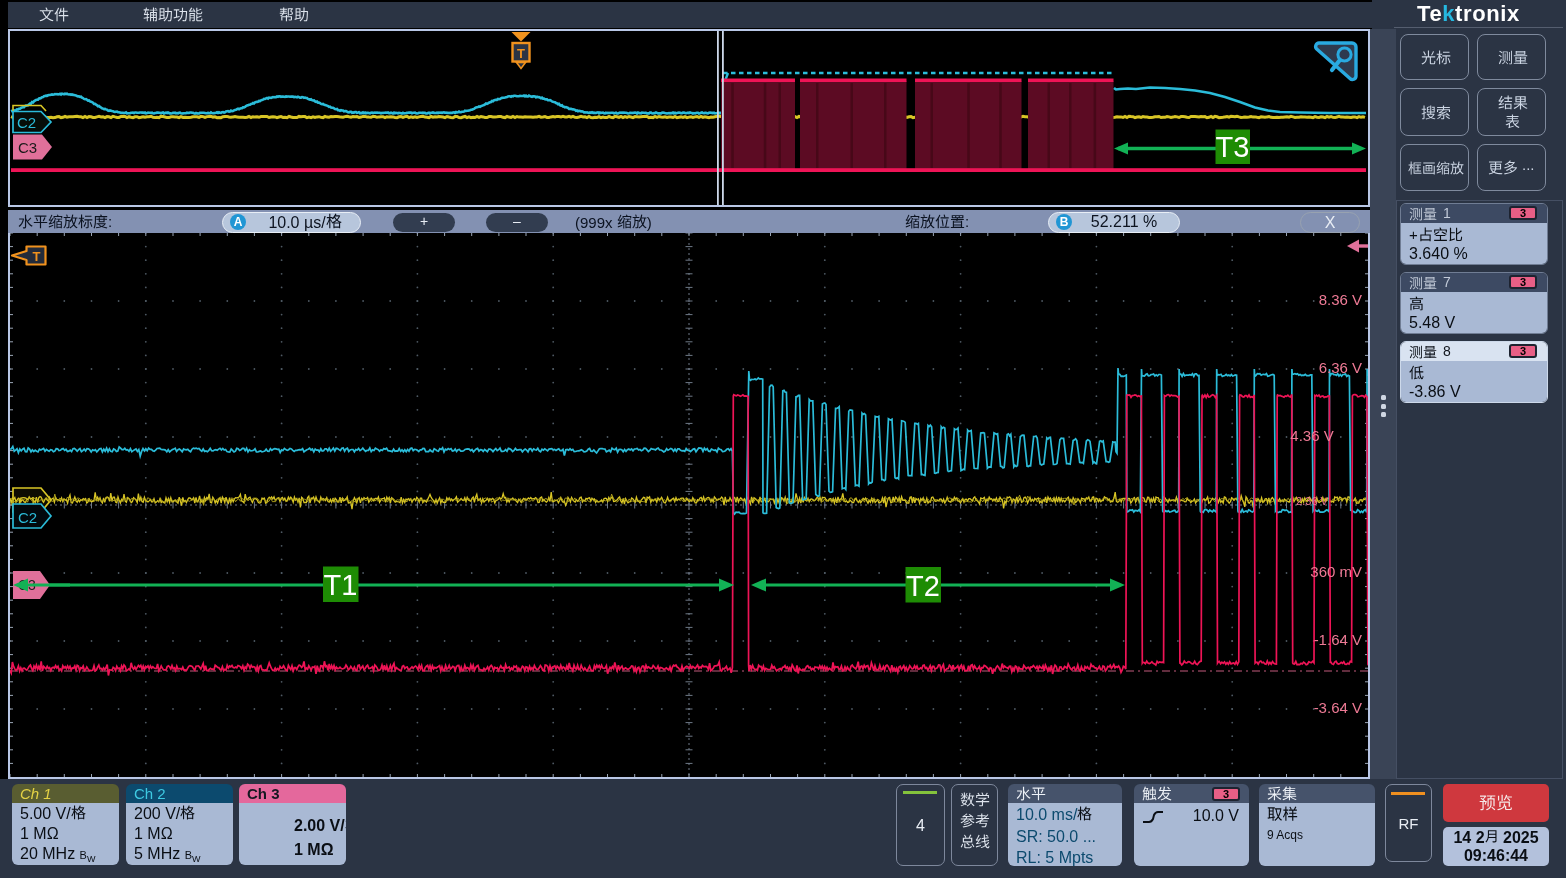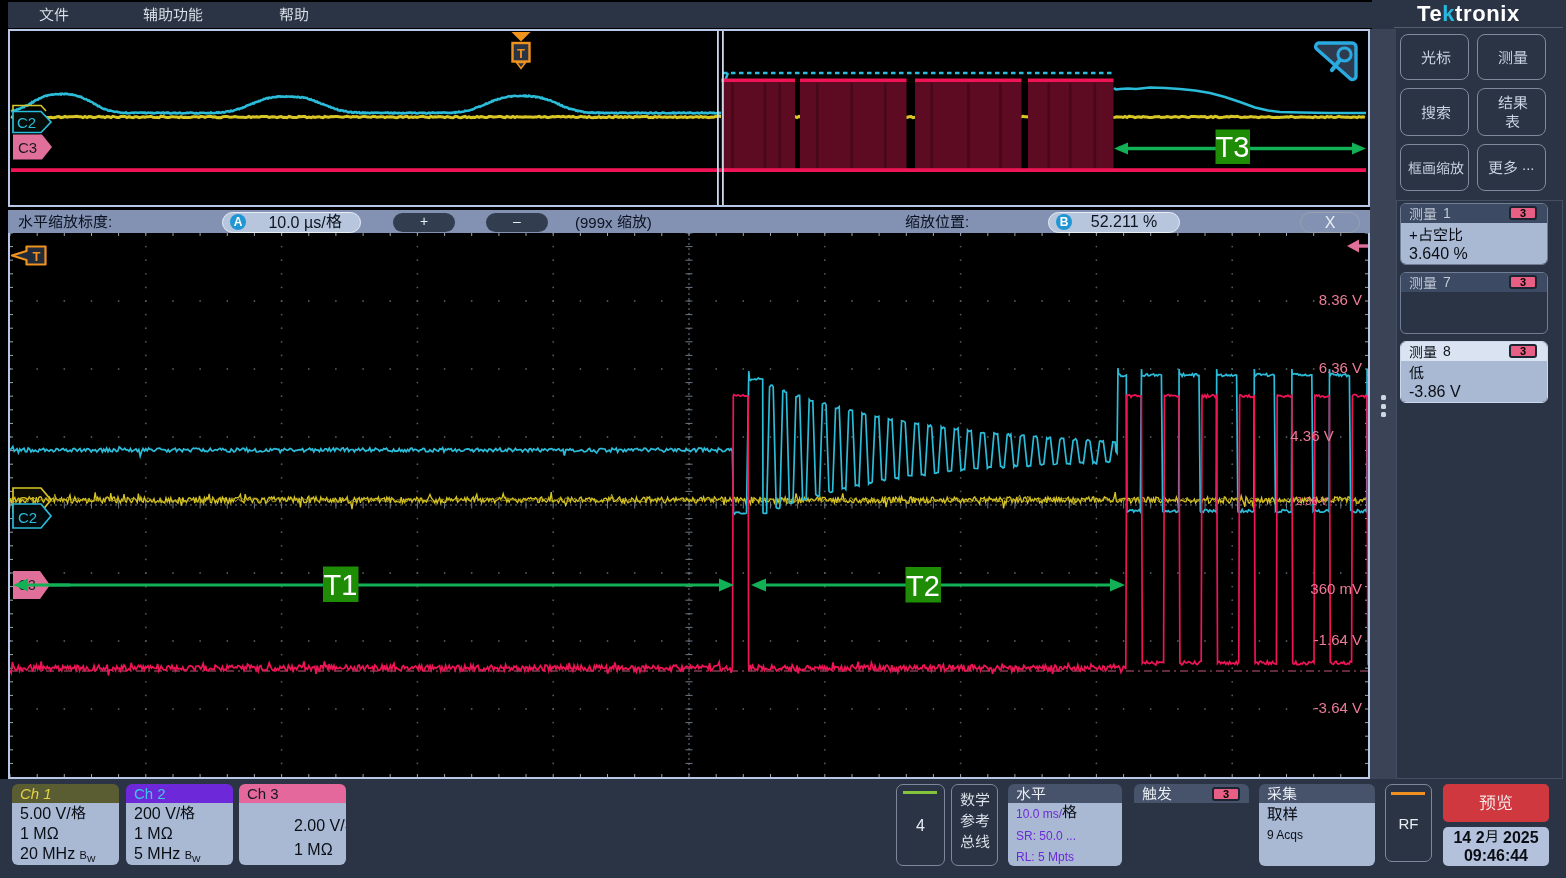--- a/index.html
+++ b/index.html
@@ -1044,44 +1044,44 @@
         <path d="M16.5 13.5 H35.5 V31.5 H16.5 V27 L2 22.5 L16.5 18 Z" fill="#232b3a" stroke="#f0921e" stroke-width="2.2" stroke-linejoin="round"></path>
         <text x="26.5" y="27.5" fill="#f0921e" font-size="13" font-weight="bold" text-anchor="middle" font-family="Liberation Sans">T</text>
         <polygon points="1337,13 1349,6.5 1349,19.5" fill="#e0709a"></polygon>
         <rect x="1349" y="11.3" width="9" height="3.4" fill="#e0709a"></rect>
       </svg>
     </div>
 <div style="position:absolute;left:1262px;top:291px;width:100px;text-align:right;color:#ee7a95;font-size:15px;">8.36&nbsp;V</div>
 <div style="position:absolute;left:1262px;top:359px;width:100px;text-align:right;color:#ee7a95;font-size:15px;">6.36&nbsp;V</div>
 <div style="position:absolute;left:1262px;top:427px;width:100px;text-align:center;color:#ee7a95;font-size:15px;">4.36&nbsp;V</div>
 <div style="position:absolute;left:1262px;top:495px;width:100px;text-align:center;color:#ee7a95;font-size:11px;">2.36&nbsp;V</div>
-<div style="position:absolute;left:1262px;top:563px;width:100px;text-align:right;color:#ee7a95;font-size:15px;margin-top:17px;">360&nbsp;mV</div>
+<div style="position:absolute;left:1262px;top:563px;width:100px;text-align:right;color:#ee7a95;font-size:15px;">360&nbsp;mV</div>
 <div style="position:absolute;left:1262px;top:631px;width:100px;text-align:right;color:#ee7a95;font-size:15px;">-1.64&nbsp;V</div>
 <div style="position:absolute;left:1262px;top:699px;width:100px;text-align:right;color:#ee7a95;font-size:15px;">-3.64&nbsp;V</div>
 <div style="position:absolute;left:12px;top:784px;width:107px;height:81px;border-radius:6px;overflow:hidden;">
       <div style="position:absolute;left:0;top:0;width:100%;height:19px;background:#595d31;">
         <div style="position:absolute;left:8px;top:1px;color:#e5d245;font-size:15px;font-style:italic;">Ch 1</div>
       </div>
       <div style="position:absolute;left:0;top:19px;width:100%;height:62px;background:#a9b9d4;">
         <div style="position:absolute;left:8px;top:1px;color:#0a0e14;font-size:16px;line-height:20px;white-space:nowrap;">5.00 V/<span style="display:inline-block;vertical-align:-3px;"><svg width="15.0" height="17.2" viewBox="0 0 15.0 17.2" fill="#0a0e14">
               <path transform="translate(0.00,13.20) scale(0.015000,-0.015000)" d="M575 667H794C764 604 723 546 675 496C627 545 590 597 563 648ZM202 840V626H52V555H193C162 417 95 260 28 175C41 158 60 129 67 109C117 175 165 284 202 397V-79H273V425C304 381 339 327 355 299L400 356C382 382 300 481 273 511V555H387L363 535C380 523 409 497 422 484C456 514 490 550 521 590C548 543 583 495 626 450C541 377 441 323 341 291C356 276 375 248 384 230C410 240 436 250 462 262V-81H532V-37H811V-77H884V270L930 252C941 271 962 300 977 315C878 345 794 392 726 449C796 522 853 610 889 713L842 735L828 732H612C628 761 642 791 654 822L582 841C543 739 478 641 403 570V626H273V840ZM532 29V222H811V29ZM511 287C570 318 625 356 676 401C725 358 782 319 847 287Z"></path>
             </svg></span><br>1 MΩ<br>20 MHz <span style="font-size:11px;">B</span><span style="font-size:9px;vertical-align:-3px;">W</span></div>
       </div>
     </div>
 <div style="position:absolute;left:126px;top:784px;width:107px;height:81px;border-radius:6px;overflow:hidden;">
-      <div style="position:absolute;left:0;top:0;width:100%;height:19px;background:#6d28d9;padding-left:8px;">
+      <div style="position:absolute;left:0;top:0;width:100%;height:19px;background:#0c4a6e;padding-left:8px;">
         <div style="position:absolute;left:8px;top:1px;color:#3ec9e2;font-size:15px;">Ch 2</div>
       </div>
       <div style="position:absolute;left:0;top:19px;width:100%;height:62px;background:#a9b9d4;">
         <div style="position:absolute;left:8px;top:1px;color:#0a0e14;font-size:16px;line-height:20px;white-space:nowrap;">200 V/<span style="display:inline-block;vertical-align:-3px;"><svg width="15.0" height="17.2" viewBox="0 0 15.0 17.2" fill="#0a0e14">
               <path transform="translate(0.00,13.20) scale(0.015000,-0.015000)" d="M575 667H794C764 604 723 546 675 496C627 545 590 597 563 648ZM202 840V626H52V555H193C162 417 95 260 28 175C41 158 60 129 67 109C117 175 165 284 202 397V-79H273V425C304 381 339 327 355 299L400 356C382 382 300 481 273 511V555H387L363 535C380 523 409 497 422 484C456 514 490 550 521 590C548 543 583 495 626 450C541 377 441 323 341 291C356 276 375 248 384 230C410 240 436 250 462 262V-81H532V-37H811V-77H884V270L930 252C941 271 962 300 977 315C878 345 794 392 726 449C796 522 853 610 889 713L842 735L828 732H612C628 761 642 791 654 822L582 841C543 739 478 641 403 570V626H273V840ZM532 29V222H811V29ZM511 287C570 318 625 356 676 401C725 358 782 319 847 287Z"></path>
             </svg></span><br>1 MΩ<br>5 MHz <span style="font-size:11px;">B</span><span style="font-size:9px;vertical-align:-3px;">W</span></div>
       </div>
     </div>
-<div style="position:absolute;left:239px;top:784px;width:107px;height:81px;border-radius:6px;overflow:hidden;">
+<div style="position:absolute;left:239px;top:784px;width:107px;height:81px;border-radius:6px;overflow:hidden;font-weight:bold;">
       <div style="position:absolute;left:0;top:0;width:100%;height:19px;background:#e4689c;">
         <div style="position:absolute;left:8px;top:1px;color:#141821;font-size:15px;">Ch 3</div>
       </div>
       <div style="position:absolute;left:0;top:19px;width:100%;height:62px;background:#a9b9d4;">
         <div style="position:absolute;left:8px;top:11px;color:#0a0e14;font-size:16px;line-height:24px;white-space:nowrap;margin-left:47px;">2.00 V/<span style="display:inline-block;vertical-align:-3px;"><svg width="15.0" height="17.2" viewBox="0 0 15.0 17.2" fill="#0a0e14">
               <path transform="translate(0.00,13.20) scale(0.015000,-0.015000)" d="M575 667H794C764 604 723 546 675 496C627 545 590 597 563 648ZM202 840V626H52V555H193C162 417 95 260 28 175C41 158 60 129 67 109C117 175 165 284 202 397V-79H273V425C304 381 339 327 355 299L400 356C382 382 300 481 273 511V555H387L363 535C380 523 409 497 422 484C456 514 490 550 521 590C548 543 583 495 626 450C541 377 441 323 341 291C356 276 375 248 384 230C410 240 436 250 462 262V-81H532V-37H811V-77H884V270L930 252C941 271 962 300 977 315C878 345 794 392 726 449C796 522 853 610 889 713L842 735L828 732H612C628 761 642 791 654 822L582 841C543 739 478 641 403 570V626H273V840ZM532 29V222H811V29ZM511 287C570 318 625 356 676 401C725 358 782 319 847 287Z"></path>
             </svg></span><br>1 MΩ<br>20 MHz <span style="font-size:11px;">B</span><span style="font-size:9px;vertical-align:-3px;">W</span></div>
       </div>
     </div>
 <div style="position:absolute;left:896px;top:784px;width:49px;height:82px;border:1px solid #7e889c;border-radius:7px;"></div>
@@ -1109,34 +1109,40 @@
 <div style="position:absolute;left:1008px;top:784px;width:114px;height:82px;border-radius:6px;overflow:hidden;">
       <div style="position:absolute;left:0;top:0;width:100%;height:19px;background:#46536b;">
         <div style="position:absolute;left:8px;top:2px;">
           <svg width="30.0" height="17.2" viewBox="0 0 30.0 17.2" fill="#eef2f7">
             <path transform="translate(0.00,13.20) scale(0.015000,-0.015000)" d="M71 584V508H317C269 310 166 159 39 76C57 65 87 36 100 18C241 118 358 306 407 568L358 587L344 584ZM817 652C768 584 689 495 623 433C592 485 564 540 542 596V838H462V22C462 5 456 1 440 0C424 -1 372 -1 314 1C326 -22 339 -59 343 -81C420 -81 469 -79 500 -65C530 -52 542 -28 542 23V445C633 264 763 106 919 24C932 46 957 77 975 93C854 149 745 253 660 377C730 436 819 527 885 604Z"></path>
             <path transform="translate(15.00,13.20) scale(0.015000,-0.015000)" d="M174 630C213 556 252 459 266 399L337 424C323 482 282 578 242 650ZM755 655C730 582 684 480 646 417L711 396C750 456 797 552 834 633ZM52 348V273H459V-79H537V273H949V348H537V698H893V773H105V698H459V348Z"></path>
           </svg>
         </div>
       </div>
       <div style="position:absolute;left:0;top:19px;width:100%;height:63px;background:#a9b9d4;">
-        <div style="position:absolute;left:8px;top:1px;color:#6d28d9;font-size:12px;line-height:21.5px;white-space:nowrap;">10.0 ms/<span style="display:inline-block;vertical-align:-3px;"><svg width="15.0" height="17.2" viewBox="0 0 15.0 17.2" fill="#0a0e14">
+        <div style="position:absolute;left:8px;top:1px;color:#0c4a6e;font-size:16px;line-height:21.5px;white-space:nowrap;">10.0 ms/<span style="display:inline-block;vertical-align:-3px;"><svg width="15.0" height="17.2" viewBox="0 0 15.0 17.2" fill="#0a0e14">
               <path transform="translate(0.00,13.20) scale(0.015000,-0.015000)" d="M575 667H794C764 604 723 546 675 496C627 545 590 597 563 648ZM202 840V626H52V555H193C162 417 95 260 28 175C41 158 60 129 67 109C117 175 165 284 202 397V-79H273V425C304 381 339 327 355 299L400 356C382 382 300 481 273 511V555H387L363 535C380 523 409 497 422 484C456 514 490 550 521 590C548 543 583 495 626 450C541 377 441 323 341 291C356 276 375 248 384 230C410 240 436 250 462 262V-81H532V-37H811V-77H884V270L930 252C941 271 962 300 977 315C878 345 794 392 726 449C796 522 853 610 889 713L842 735L828 732H612C628 761 642 791 654 822L582 841C543 739 478 641 403 570V626H273V840ZM532 29V222H811V29ZM511 287C570 318 625 356 676 401C725 358 782 319 847 287Z"></path>
             </svg></span><br>SR: 50.0 ...<br>RL: 5 Mpts</div>
       </div>
     </div>
 <div style="position:absolute;left:1134px;top:784px;width:115px;height:82px;border-radius:6px;overflow:hidden;">
       <div style="position:absolute;left:0;top:0;width:100%;height:19px;background:#46536b;">
         <div style="position:absolute;left:8px;top:2px;">
           <svg width="30.0" height="17.2" viewBox="0 0 30.0 17.2" fill="#eef2f7">
             <path transform="translate(0.00,13.20) scale(0.015000,-0.015000)" d="M255 528V409H169V528ZM312 528H400V409H312ZM164 586C182 618 198 653 213 690H336C323 654 306 616 289 586ZM190 841C159 718 104 598 32 522C48 511 78 488 90 476L106 496V320C106 208 100 59 37 -48C53 -54 81 -71 93 -81C135 -11 154 82 163 171H255V-50H312V171H400V6C400 -4 398 -6 389 -6C381 -7 358 -7 330 -6C339 -23 349 -50 351 -68C392 -68 419 -66 437 -55C456 -44 461 -25 461 5V586H358C382 629 406 680 423 726L378 754L367 751H236C244 776 252 801 259 826ZM255 352V230H167C168 262 169 292 169 320V352ZM312 352H400V230H312ZM670 837V648H509V272H672V58L476 35L489 -37C592 -24 736 -4 877 16C888 -18 897 -50 902 -75L967 -52C952 18 905 130 857 216L797 196C816 161 835 121 852 81L747 67V272H915V648H748V837ZM571 585H677V337H571ZM742 585H850V337H742Z"></path>
             <path transform="translate(15.00,13.20) scale(0.015000,-0.015000)" d="M673 790C716 744 773 680 801 642L860 683C832 719 774 781 731 826ZM144 523C154 534 188 540 251 540H391C325 332 214 168 30 57C49 44 76 15 86 -1C216 79 311 181 381 305C421 230 471 165 531 110C445 49 344 7 240 -18C254 -34 272 -62 280 -82C392 -51 498 -5 589 61C680 -6 789 -54 917 -83C928 -62 948 -32 964 -16C842 7 736 50 648 108C735 185 803 285 844 413L793 437L779 433H441C454 467 467 503 477 540H930L931 612H497C513 681 526 753 537 830L453 844C443 762 429 685 411 612H229C257 665 285 732 303 797L223 812C206 735 167 654 156 634C144 612 133 597 119 594C128 576 140 539 144 523ZM588 154C520 212 466 281 427 361H742C706 279 652 211 588 154Z"></path>
           </svg>
         </div>
         <div style="position:absolute;left:78px;top:3px;width:28px;height:14px;background:#e85f86;border:2px solid #1d2330;border-radius:3px;color:#000;font-size:11px;font-weight:bold;text-align:center;line-height:10px;">3</div>
+      </div>
+      <div style="position:absolute;left:0;top:19px;width:100%;height:63px;background:#a9b9d4;">
+        <svg width="22" height="16" viewBox="0 0 22 16" style="position:absolute;left:8px;top:6px;">
+          <path d="M1 13 H7 C9 13 10 12 11 10 L12 6 C13 4 14 3 16 3 H21" fill="none" stroke="#0a0e14" stroke-width="2"></path>
+        </svg>
+        <div style="position:absolute;right:10px;top:4px;color:#0a0e14;font-size:16px;">10.0 V</div>
       </div>
     </div>
 <div style="position:absolute;left:1259px;top:784px;width:116px;height:82px;border-radius:6px;overflow:hidden;">
       <div style="position:absolute;left:0;top:0;width:100%;height:19px;background:#46536b;">
         <div style="position:absolute;left:8px;top:2px;">
           <svg width="30.0" height="17.2" viewBox="0 0 30.0 17.2" fill="#eef2f7">
             <path transform="translate(0.00,13.20) scale(0.015000,-0.015000)" d="M801 691C766 614 703 508 654 442L715 414C766 477 828 576 876 660ZM143 622C185 565 226 488 239 436L307 465C293 517 251 592 207 649ZM412 661C443 602 468 524 475 475L548 499C541 548 512 624 482 682ZM828 829C655 795 349 771 91 761C98 743 108 712 110 692C371 700 682 724 888 761ZM60 374V300H402C310 186 166 78 34 24C53 7 77 -22 90 -42C220 21 361 133 458 258V-78H537V262C636 137 779 21 910 -40C924 -20 948 10 966 26C834 80 688 187 594 300H941V374H537V465H458V374Z"></path>
             <path transform="translate(15.00,13.20) scale(0.015000,-0.015000)" d="M460 292V225H54V162H393C297 90 153 26 29 -6C46 -22 67 -50 79 -69C207 -29 357 47 460 135V-79H535V138C637 52 789 -23 920 -61C931 -42 952 -15 968 1C843 31 701 92 605 162H947V225H535V292ZM490 552V486H247V552ZM467 824C483 797 500 763 512 734H286C307 765 326 797 343 827L265 842C221 754 140 642 30 558C47 548 72 526 85 510C116 536 145 563 172 591V271H247V303H919V363H562V432H849V486H562V552H846V606H562V672H887V734H591C578 766 556 810 534 843ZM490 606H247V672H490ZM490 432V363H247V432Z"></path>
           </svg>
         </div>
@@ -1250,20 +1256,28 @@
       <div style="position:absolute;left:0;top:0;width:100%;height:18.5px;background:#3d4a63;">
         <div style="position:absolute;left:8px;top:2.5px;">
           <svg width="28.0" height="16.1" viewBox="0 0 28.0 16.1" fill="#c3cbd9">
             <path transform="translate(0.00,12.32) scale(0.014000,-0.014000)" d="M486 92C537 42 596 -28 624 -73L673 -39C644 4 584 72 533 121ZM312 782V154H371V724H588V157H649V782ZM867 827V7C867 -8 861 -13 847 -13C833 -14 786 -14 733 -13C742 -31 752 -60 755 -76C825 -77 868 -75 894 -64C919 -53 929 -34 929 7V827ZM730 750V151H790V750ZM446 653V299C446 178 426 53 259 -32C270 -41 289 -66 296 -78C476 13 504 164 504 298V653ZM81 776C137 745 209 697 243 665L289 726C253 756 180 800 126 829ZM38 506C93 475 166 430 202 400L247 460C209 489 135 532 81 560ZM58 -27 126 -67C168 25 218 148 254 253L194 292C154 180 98 50 58 -27Z"></path>
             <path transform="translate(14.00,12.32) scale(0.014000,-0.014000)" d="M250 665H747V610H250ZM250 763H747V709H250ZM177 808V565H822V808ZM52 522V465H949V522ZM230 273H462V215H230ZM535 273H777V215H535ZM230 373H462V317H230ZM535 373H777V317H535ZM47 3V-55H955V3H535V61H873V114H535V169H851V420H159V169H462V114H131V61H462V3Z"></path>
           </svg>
         </div>
         <div style="position:absolute;left:42px;top:1px;color:#c3cbd9;font-size:14px;">7</div>
         <div style="position:absolute;left:108px;top:2px;width:28px;height:14px;background:#e85f86;border:2px solid #1d2330;border-radius:3px;color:#000;font-size:11px;font-weight:bold;text-align:center;line-height:10px;">3</div>
       </div>
+      <div style="position:absolute;left:0;top:18.5px;width:100%;height:43.5px;background:#a9b9d4;">
+        <div style="position:absolute;left:8px;top:4px;">
+          <svg width="15.0" height="17.2" viewBox="0 0 15.0 17.2" fill="#0a0e14">
+            <path transform="translate(0.00,13.20) scale(0.015000,-0.015000)" d="M286 559H719V468H286ZM211 614V413H797V614ZM441 826 470 736H59V670H937V736H553C542 768 527 810 513 843ZM96 357V-79H168V294H830V-1C830 -12 825 -16 813 -16C801 -16 754 -17 711 -15C720 -31 731 -54 735 -72C799 -72 842 -72 869 -63C896 -53 905 -37 905 0V357ZM281 235V-21H352V29H706V235ZM352 179H638V85H352Z"></path>
+          </svg>
+        </div>
+        <div style="position:absolute;left:8px;top:22px;color:#0a0e14;font-size:16px;">5.48 V</div>
+      </div>
     </div>
 <div style="position:absolute;left:1400px;top:341px;width:148px;height:62px;border-radius:6px;overflow:hidden;border:1px solid #cdd9ea;">
       <div style="position:absolute;left:0;top:0;width:100%;height:18.5px;background:#d9e3f1;">
         <div style="position:absolute;left:8px;top:2.5px;">
           <svg width="28.0" height="16.1" viewBox="0 0 28.0 16.1" fill="#10151d">
             <path transform="translate(0.00,12.32) scale(0.014000,-0.014000)" d="M486 92C537 42 596 -28 624 -73L673 -39C644 4 584 72 533 121ZM312 782V154H371V724H588V157H649V782ZM867 827V7C867 -8 861 -13 847 -13C833 -14 786 -14 733 -13C742 -31 752 -60 755 -76C825 -77 868 -75 894 -64C919 -53 929 -34 929 7V827ZM730 750V151H790V750ZM446 653V299C446 178 426 53 259 -32C270 -41 289 -66 296 -78C476 13 504 164 504 298V653ZM81 776C137 745 209 697 243 665L289 726C253 756 180 800 126 829ZM38 506C93 475 166 430 202 400L247 460C209 489 135 532 81 560ZM58 -27 126 -67C168 25 218 148 254 253L194 292C154 180 98 50 58 -27Z"></path>
             <path transform="translate(14.00,12.32) scale(0.014000,-0.014000)" d="M250 665H747V610H250ZM250 763H747V709H250ZM177 808V565H822V808ZM52 522V465H949V522ZM230 273H462V215H230ZM535 273H777V215H535ZM230 373H462V317H230ZM535 373H777V317H535ZM47 3V-55H955V3H535V61H873V114H535V169H851V420H159V169H462V114H131V61H462V3Z"></path>
           </svg>
         </div>
         <div style="position:absolute;left:42px;top:1px;color:#10151d;font-size:14px;">8</div>

